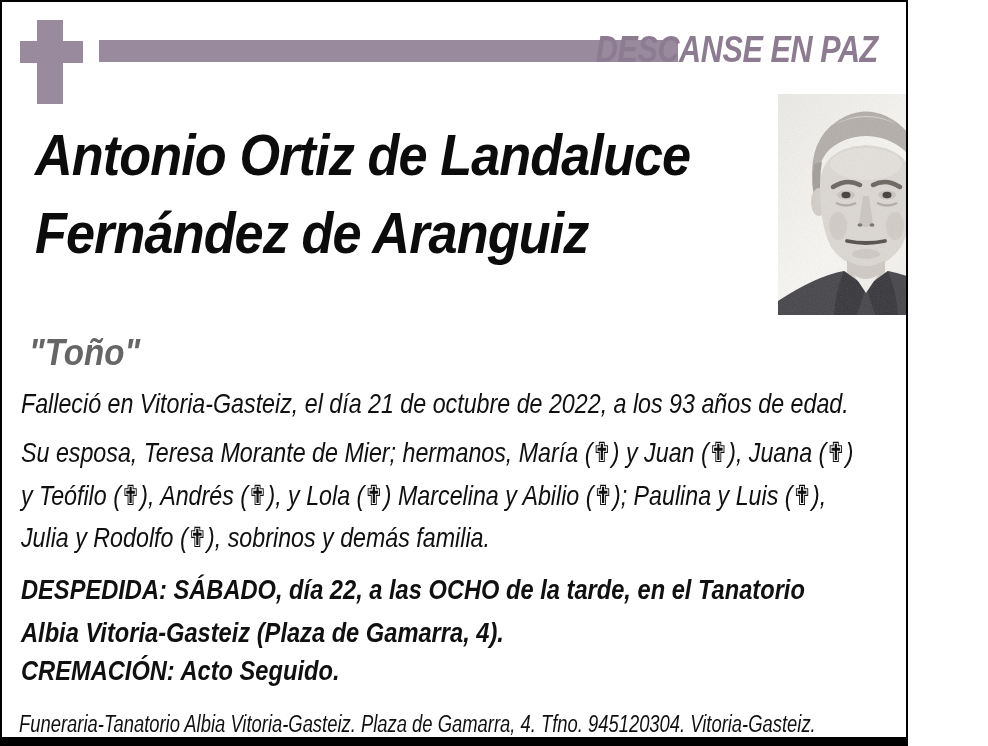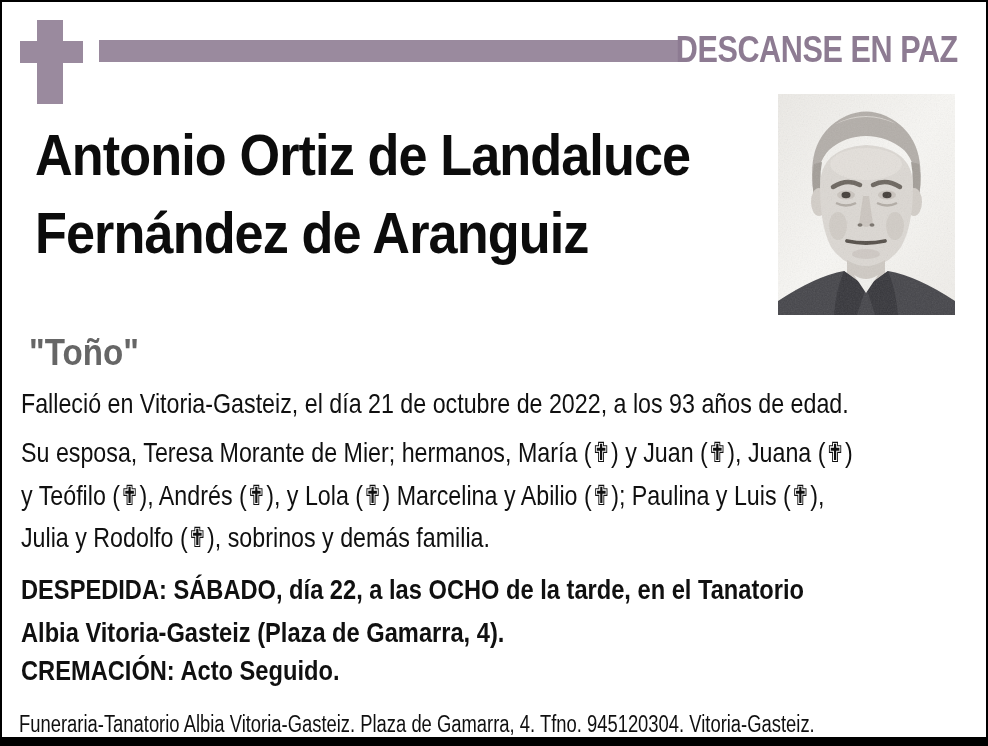--- a/index.html
+++ b/index.html
@@ -1,27 +1,28 @@
 <!DOCTYPE html>
 <html><head>
 <meta charset="utf-8">
 <style>
   html,body { margin:0; padding:0; background:#ffffff; }
   .page {
     position: relative;
-    width: 988px;
+    width: 908px;
     height: 746px;
     box-sizing: border-box;
     background: #ffffff;
     border-top: 2px solid #000;
     border-left: 2px solid #000;
     border-right: 2px solid #000;
     overflow: hidden;
     font-family: "Liberation Sans", "DejaVu Sans", sans-serif;
     color: #101010;
+    font-style: italic;
   }
   .bottom-rule {
     position: absolute; left:0; right:0; bottom:0;
     height: 9px; background:#000;
   }
   
   .memorial-cross { position:absolute; left:18px; top:18px; }
   
   .header-rule {
     position:absolute; left:97px; top:38px;

